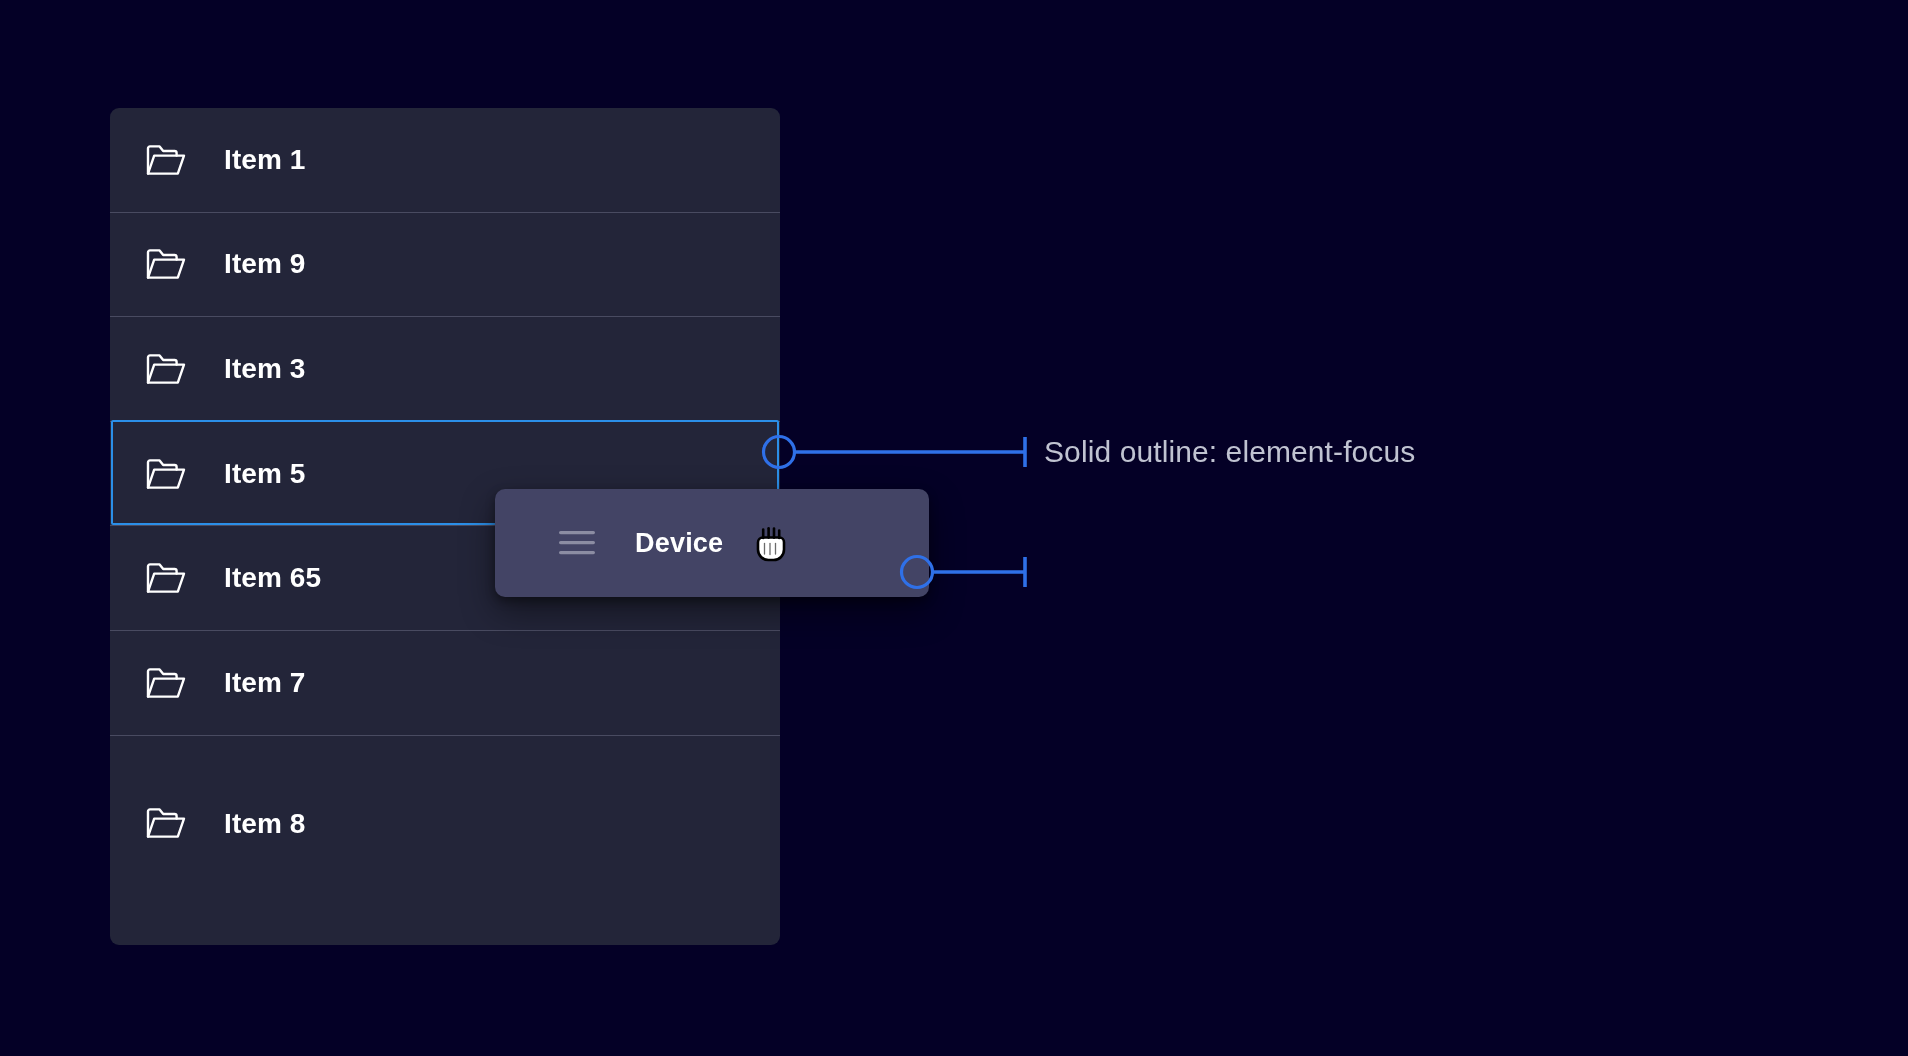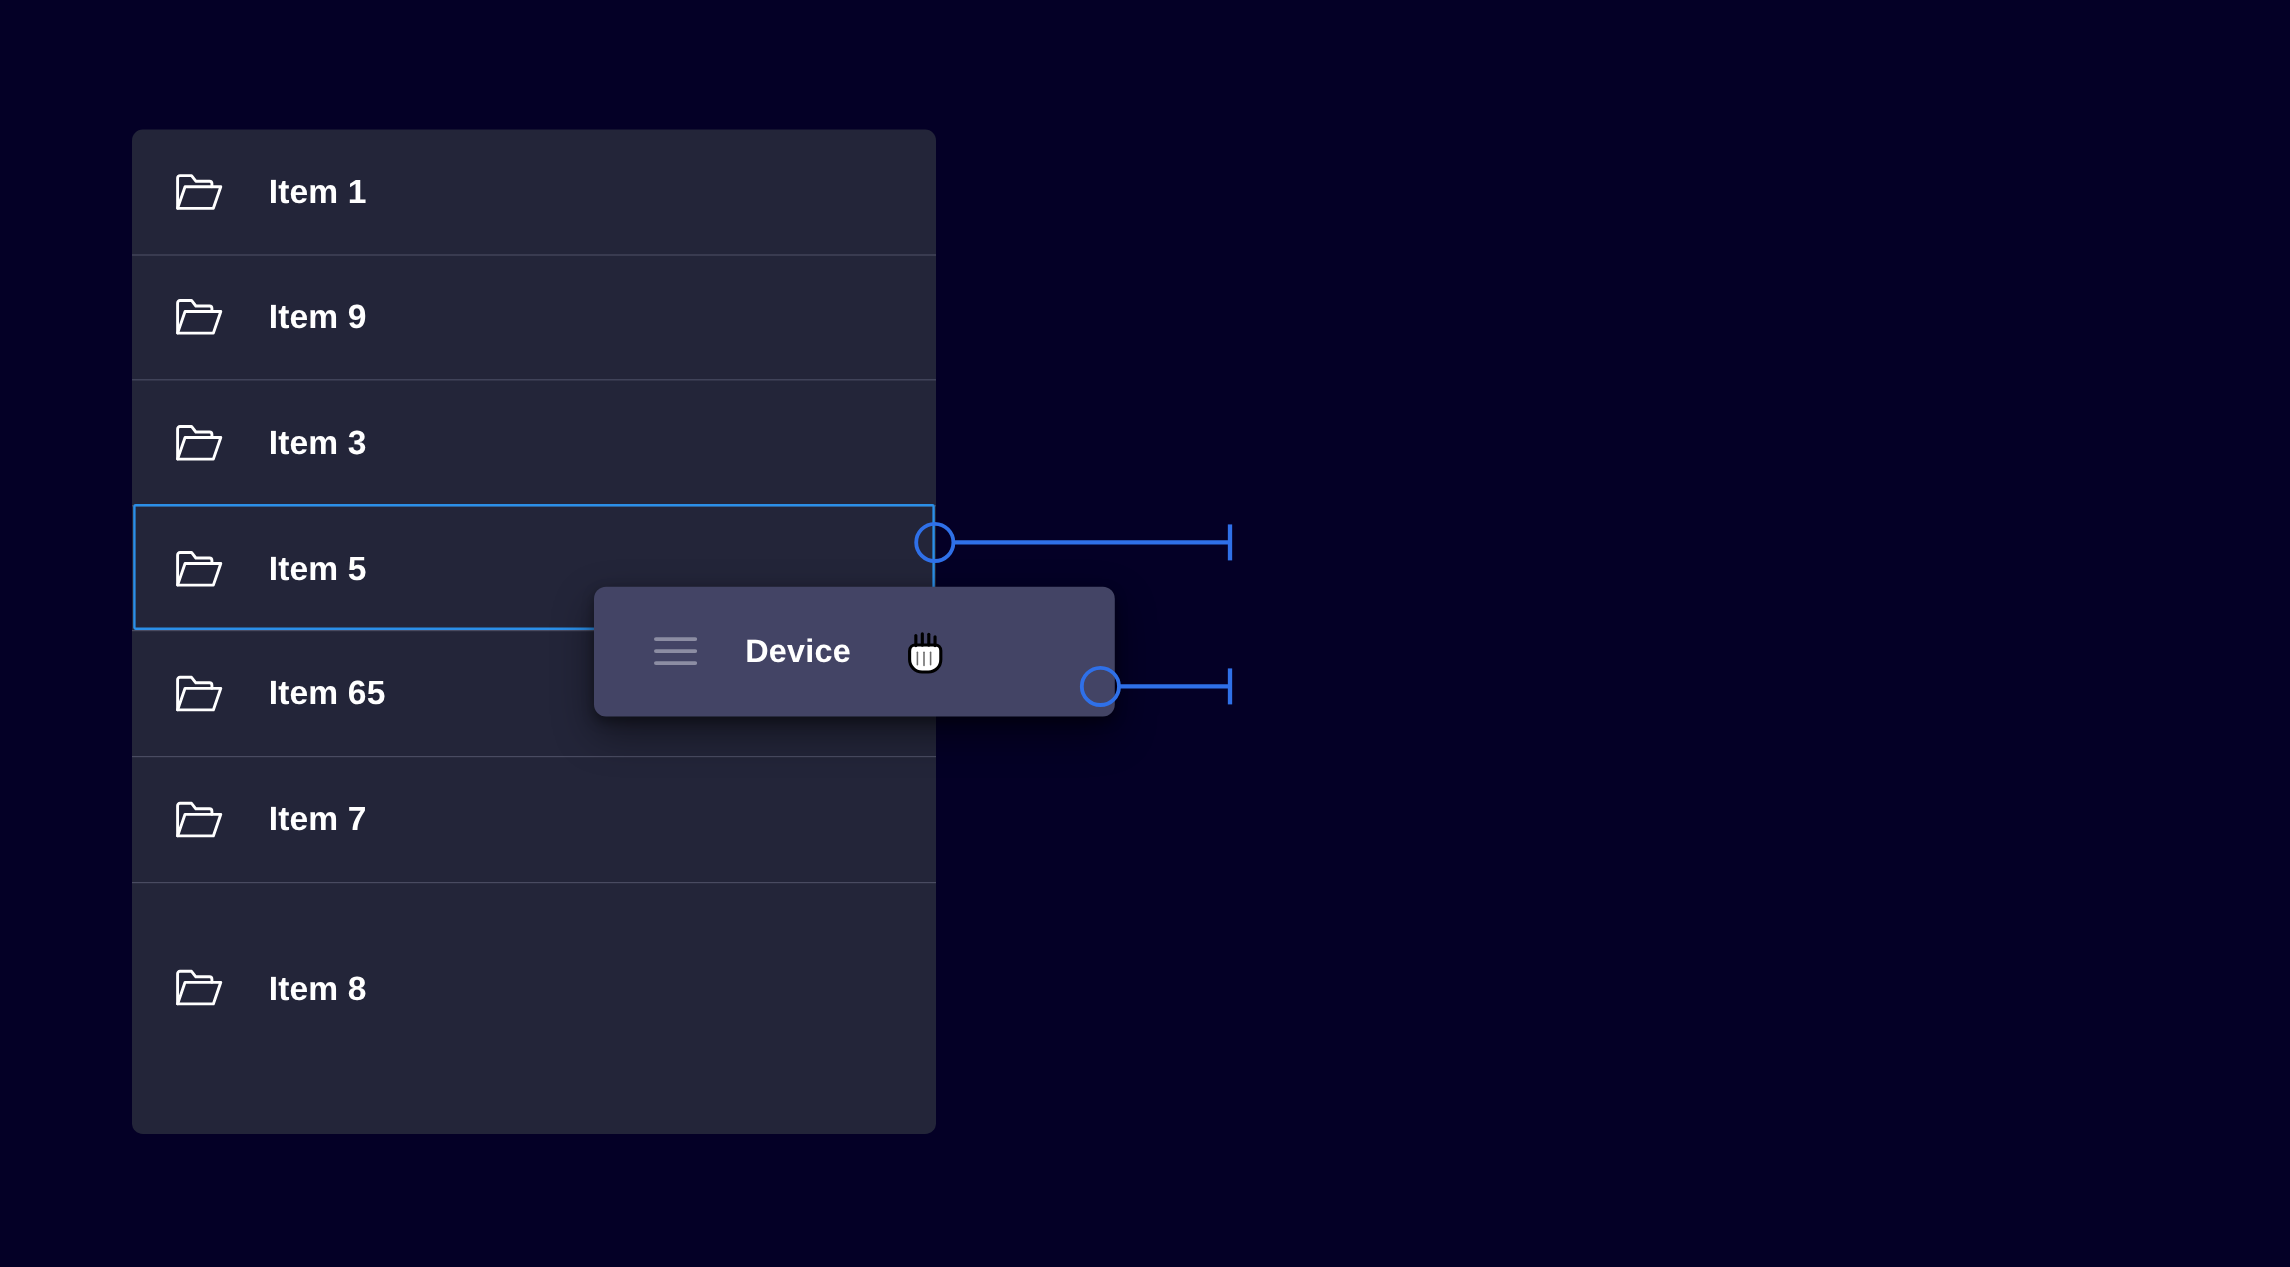--- a/index.html
+++ b/index.html
@@ -51,21 +51,21 @@
 
   
   .grab-card {
     position:absolute;
     left:495px; top:489px;
     width:434px; height:108px;
     background:#434465;
     border-radius:10px;
     box-shadow:0 14px 34px rgba(0,0,0,.45), 0 4px 10px rgba(0,0,0,.35);
     display:flex; align-items:center;
-    padding-left:50px;
+    padding-left:64px;
     z-index:8;
   }
   .drag-handle { width:36px; height:26px; margin-right:40px; flex:0 0 36px; }
   .drag-handle svg { display:block; width:36px; height:26px; }
   .card-label {
     color:#ffffff;
     font-size:27px;
     font-weight:700;
     letter-spacing:.2px;
     white-space:nowrap;
@@ -208,20 +208,21 @@
     <svg width="290" height="40" viewBox="0 0 290 40">
 
       <circle cx="19" cy="20" r="15.5" fill="none" stroke="#2f70e8" stroke-width="3.2"></circle>
 
       <line x1="34.5" y1="20" x2="265" y2="20" stroke="#2f70e8" stroke-width="3.6"></line>
 
       <line x1="265" y1="5" x2="265" y2="35" stroke="#2f70e8" stroke-width="3.6"></line>
     </svg>
   </div>
   <div class="callout-text" id="callout-1-text">
+    <div class="callout-sub">Solid outline: element-focus</div>
   </div>
 
   <div class="callout" id="callout-2">
     <svg width="160" height="40" viewBox="0 0 160 40">
       <circle cx="19" cy="20" r="15.5" fill="none" stroke="#2f70e8" stroke-width="3.2"></circle>
       <line x1="34.5" y1="20" x2="127" y2="20" stroke="#2f70e8" stroke-width="3.6"></line>
       <line x1="127" y1="5" x2="127" y2="35" stroke="#2f70e8" stroke-width="3.6"></line>
     </svg>
   </div>
 

